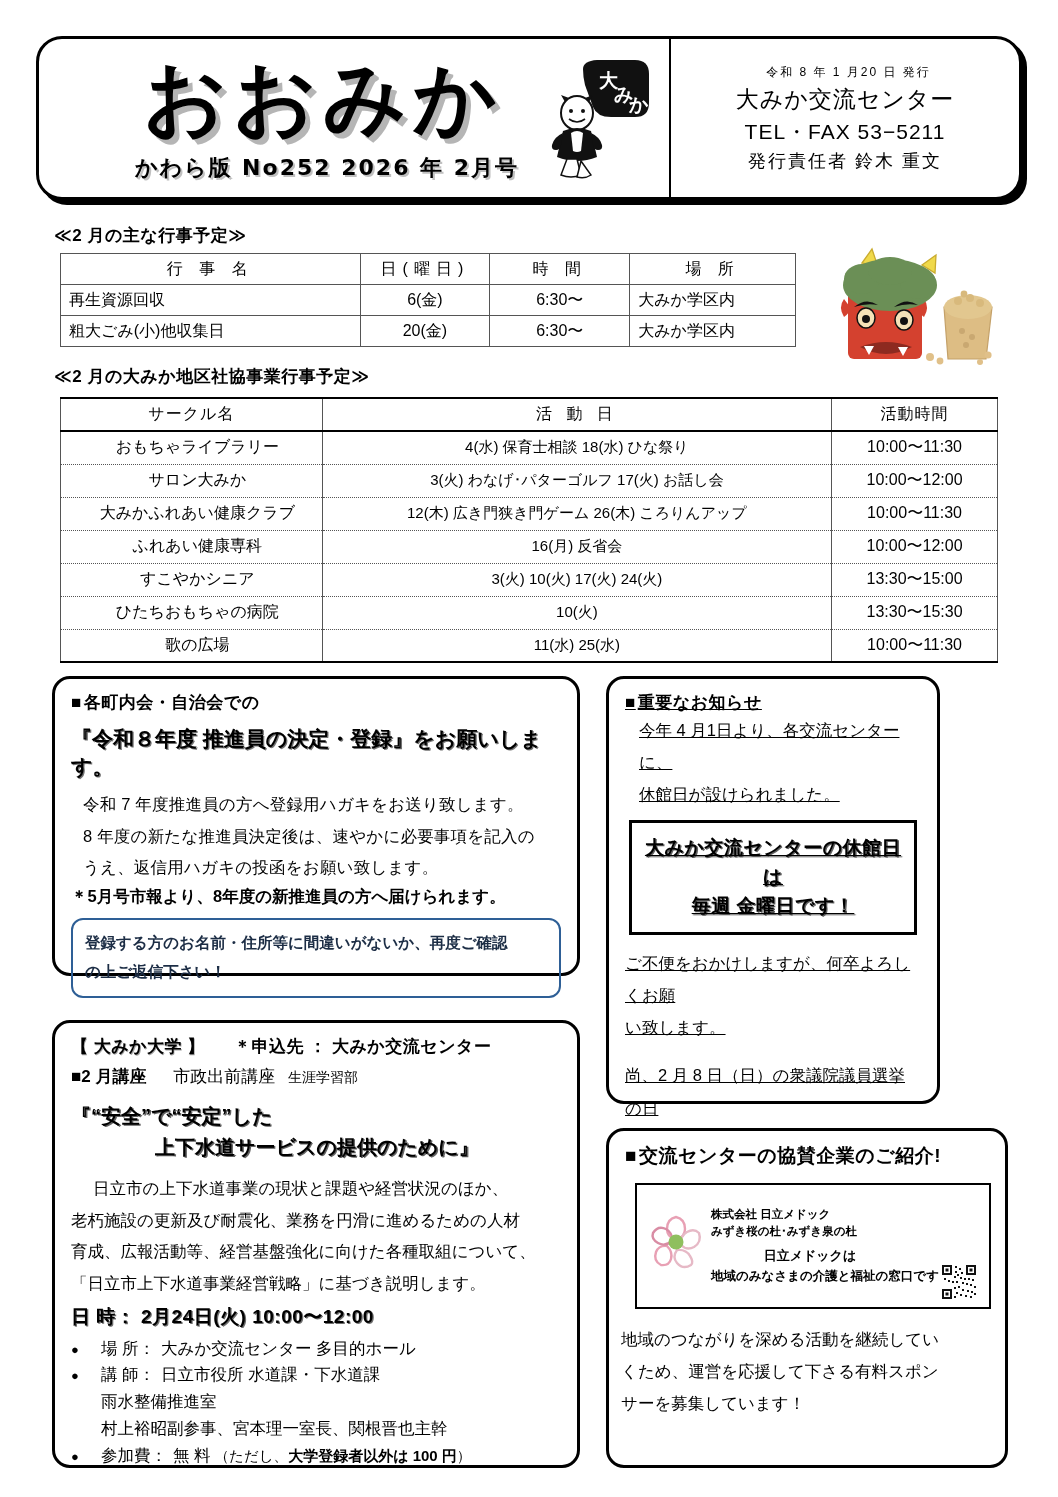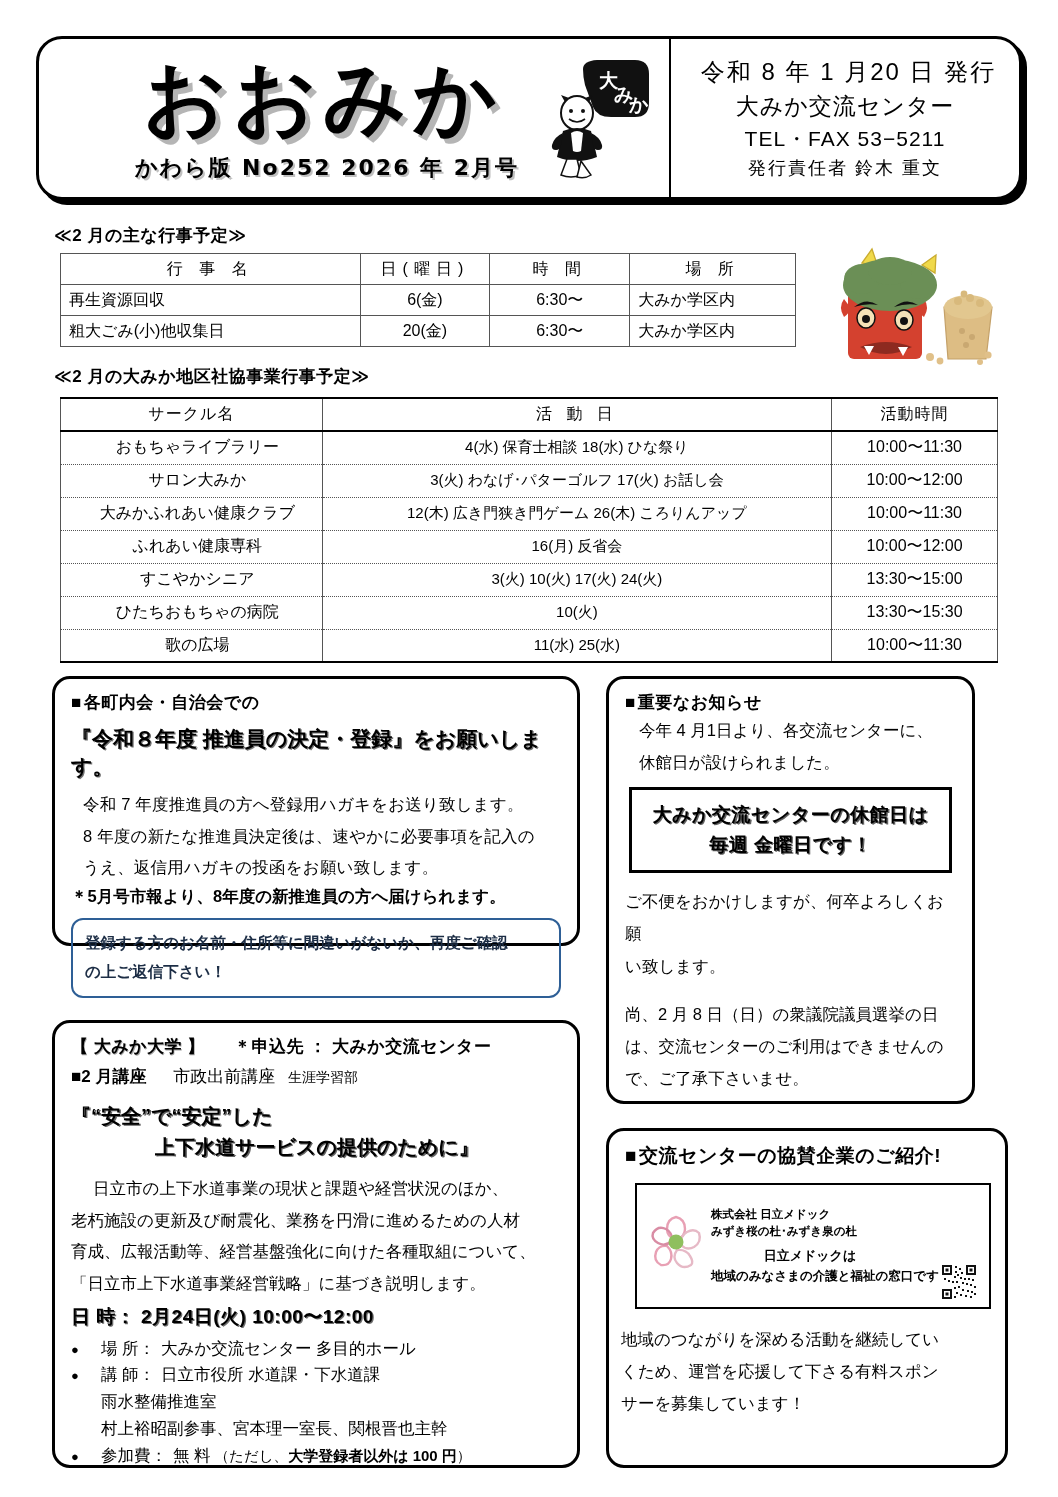--- a/index.html
+++ b/index.html
@@ -55,21 +55,21 @@
   .masthead-right {
     flex: 1 1 auto;
     border-left: 2px solid #000;
     display: flex; flex-direction: column;
     align-items: center; justify-content: center;
     gap: 3px;
     font-size: 20px;
     letter-spacing: 1px;
     padding: 6px 10px;
   }
-  .masthead-right .line1 { font-size: 24px; letter-spacing: 2px; margin-left: 7px;}
+  .masthead-right .line1 { font-size: 12px; letter-spacing: 2px; margin-left: 7px;}
   .masthead-right .line2 { font-size: 23px; letter-spacing: 1px;}
   .masthead-right .line3 { font-size: 21px; letter-spacing: 1px;}
   .masthead-right .line4 { font-size: 18px; letter-spacing: 2px; text-align: right;}
 
   
   .sec-head {
     position: absolute;
     font-size: 17px;
     font-weight: 600;
     letter-spacing: 0.5px;
@@ -123,23 +123,23 @@
   
   .oni { position: absolute; left: 826px; top: 245px; width: 172px; height: 120px; }
 
   
   .rbox {
     position: absolute;
     border: 3px solid #000;
     border-radius: 18px;
     background: #fff;
   }
-  #box-chonaikai { left: 52px; top: 676px; width: 528px; height: 270px; }
+  #box-chonaikai { left: 52px; top: 676px; width: 528px; height: 300px; }
   #box-daigaku  { left: 52px; top: 1020px; width: 528px; height: 448px; }
-  #box-oshirase { left: 606px; top: 676px; width: 369px; height: 428px; }
+  #box-oshirase { left: 606px; top: 676px; width: 334px; height: 428px; text-decoration: underline; }
   #box-sponsor  { left: 606px; top: 1128px; width: 402px; height: 340px; }
 
   .bx-pad { padding: 12px 16px 10px 16px; }
 
   .hdr-sq { font-weight: bold; font-size: 17px; letter-spacing: 0.5px; }
   .hdr-sq::before { content: "\25A0"; margin-right: 2px; }
 
   .big-emph {
     font-size: 21px; font-weight: bold; letter-spacing: 0px;
     text-shadow: 1.2px 1.2px 0 rgba(90,90,90,0.85);

